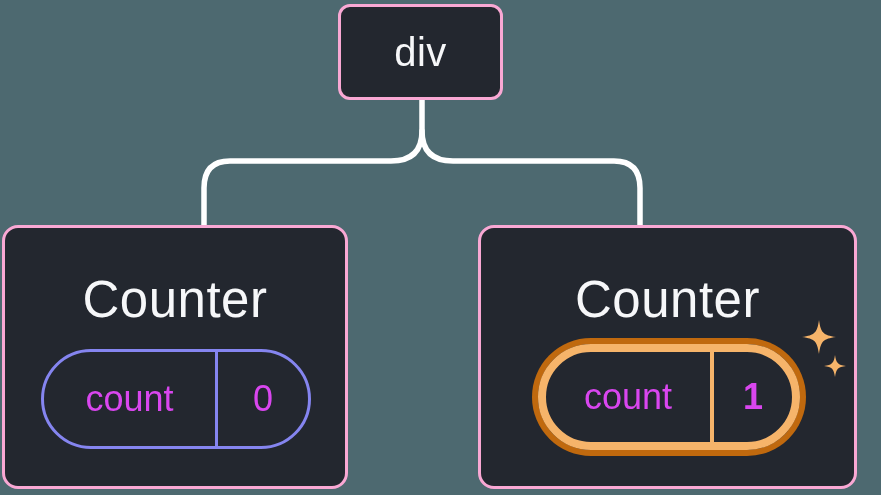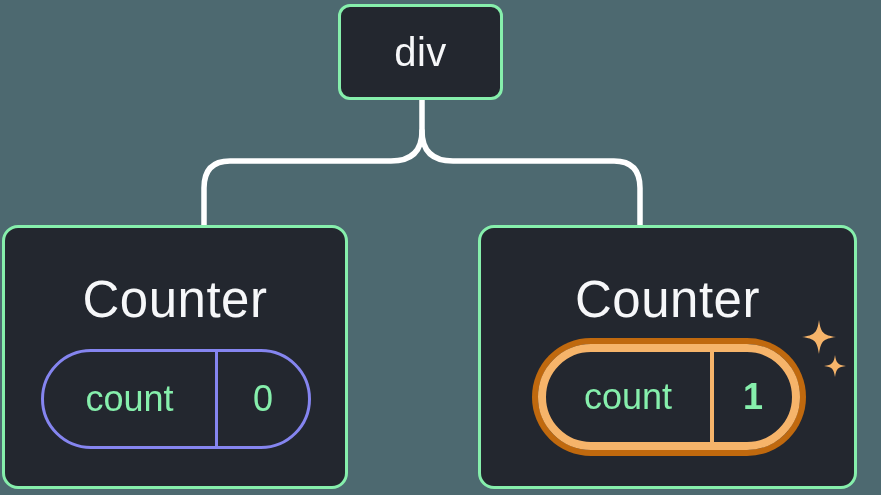--- a/index.html
+++ b/index.html
@@ -14,21 +14,21 @@
   }
 
   .connector-svg {
     position: absolute;
     left: 0; top: 0;
   }
 
   .node {
     position: absolute;
     background: #23272f;
-    border: 3px solid #86efac;
+    border: 3px solid #f9a8d4;
     box-sizing: border-box;
   }
 
   .root-node {
     left: 338px; top: 4px;
     width: 165px; height: 96px;
     border-radius: 12px;
     display: flex;
     align-items: center;
     justify-content: center;
@@ -66,21 +66,21 @@
     align-items: stretch;
     box-sizing: border-box;
     background: transparent;
   }
 
   .state-pill .key-cell,
   .state-pill .value-cell {
     display: flex;
     align-items: center;
     justify-content: center;
-    color: #86efac;
+    color: #d946ef;
     font-size: 36px;
   }
 
   
   .pill-plain {
     left: 36px; top: 121px;
     width: 270px; height: 100px;
     border: 3px solid #8585f0;
     border-radius: 60px;
   }

